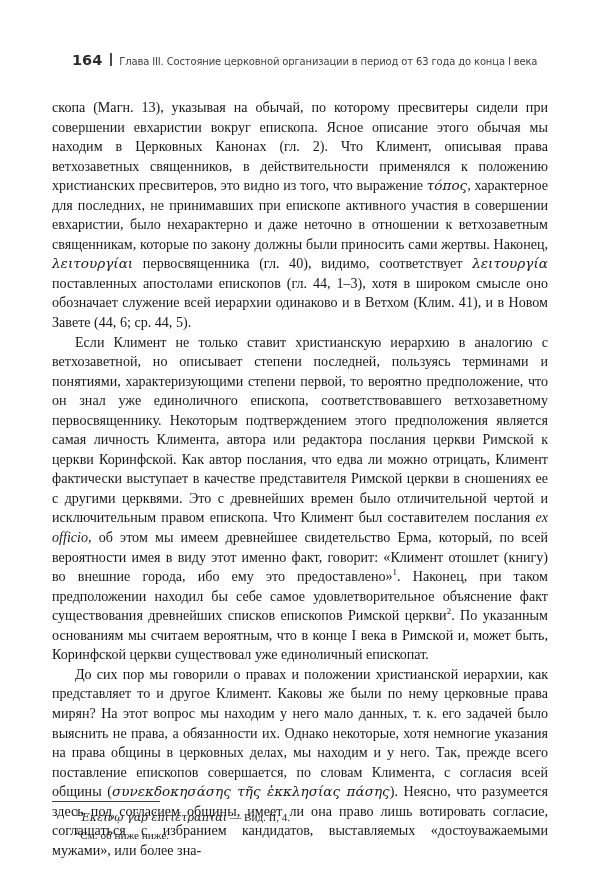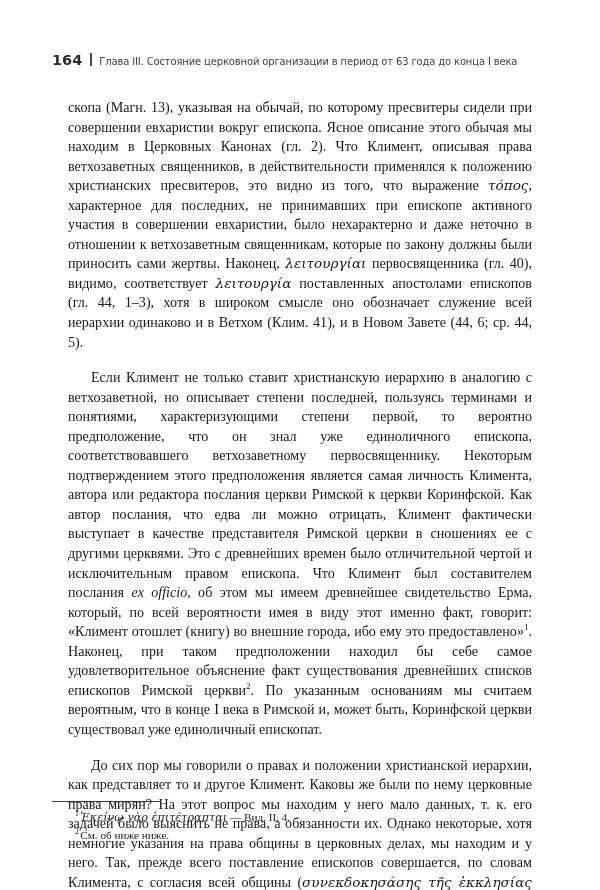--- a/index.html
+++ b/index.html
@@ -30,20 +30,21 @@
     color: #3c3c3c;
     margin-bottom: 30px;
     white-space: nowrap;
     letter-spacing: -0.1px;
   }
   .folio {
     font-size: 14.5px;
     font-weight: 700;
     color: #2b2b2b;
     letter-spacing: 0px;
+    margin-left: 20px;
   }
   .header-rule {
     display: inline-block;
     width: 2px;
     height: 13px;
     background: #4a4a4a;
     margin: 0 7px 0 8px;
     position: relative;
     top: 1px;
   }
@@ -57,21 +58,21 @@
   
   .body-text {
     font-size: 14.1px;
     line-height: 19.55px;
     text-align: justify;
     text-justify: inter-word;
     hyphens: manual;
     color: #181818;
   }
   .body-text p {
-    margin: 16px;
+    margin: 0;
     text-indent: 23px;
   }
   .body-text p.no-indent {
     text-indent: 0;
   }
   .grk {
     font-family: "DejaVu Serif", "Liberation Serif", serif;
     font-style: italic;
     font-size: 13.6px;
   }

